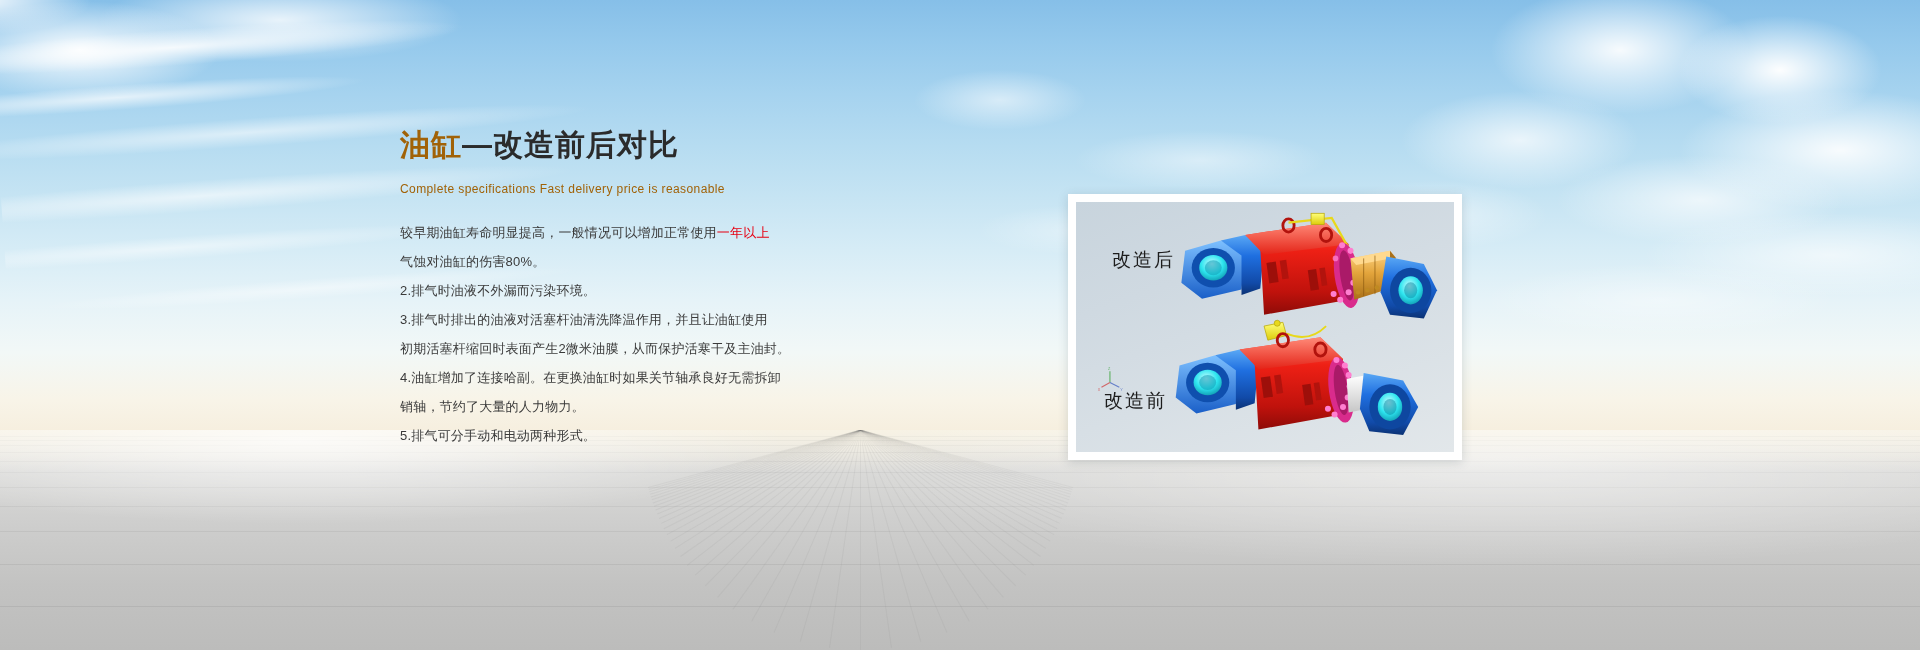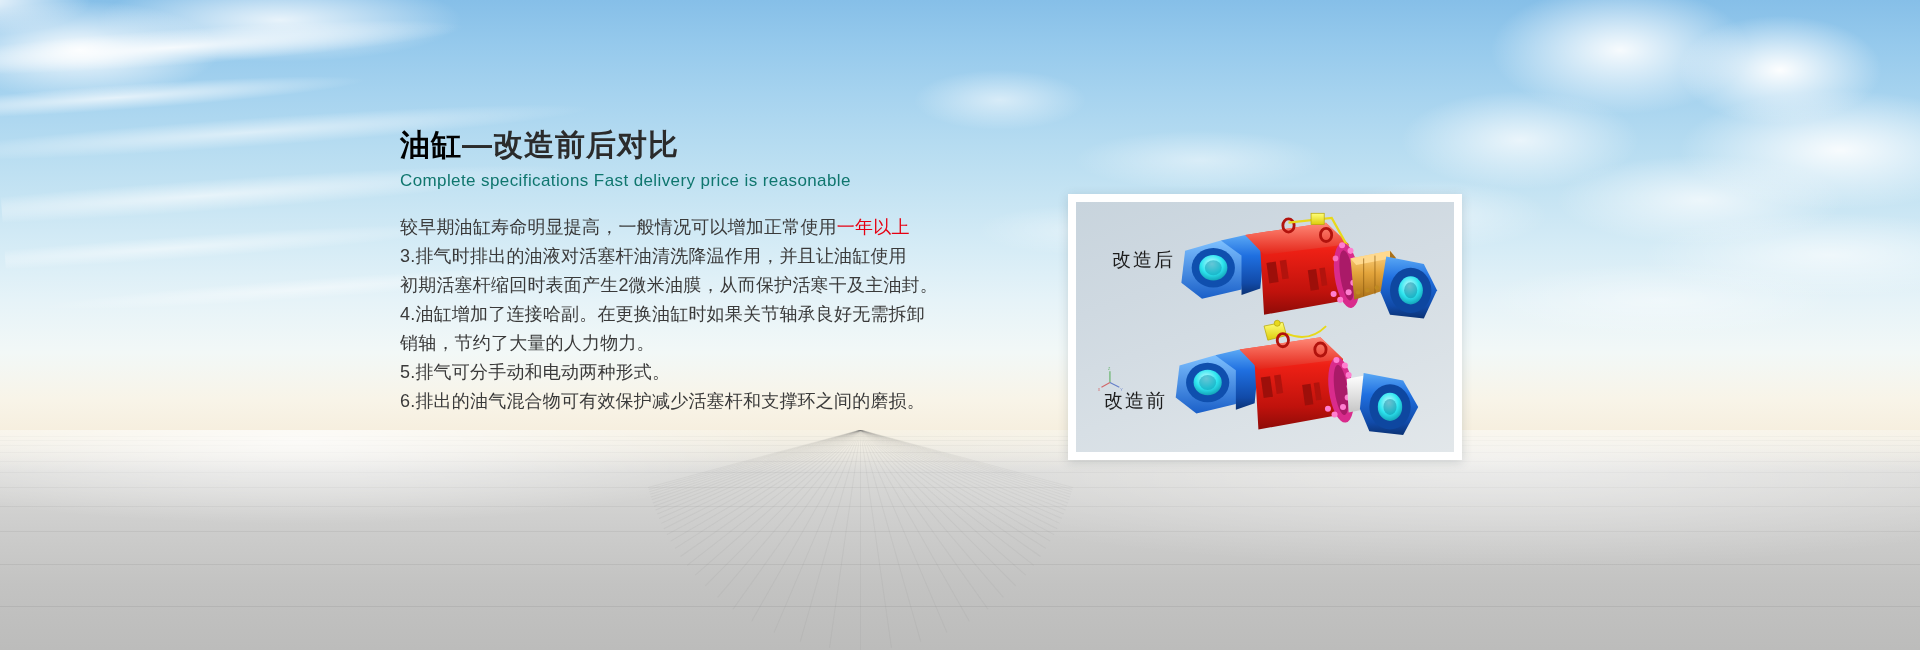--- a/index.html
+++ b/index.html
@@ -91,28 +91,28 @@
       radial-gradient(ellipse 900px 150px at 1500px 30px, rgba(255,255,255,.5), rgba(255,255,255,0) 72%);
     pointer-events:none;
   }
 
   
   .content { position:absolute; left:400px; top:128px; width:560px; }
   .headline{
     font-size:30px; font-weight:bold; color:#2b2b2b; letter-spacing:1px;
     line-height:1.15; white-space:nowrap;
   }
-  .headline .hl-red{ color:#000000; }
+  .headline .hl-red{ color:#a16207; }
   .subhead{
-    margin-top:8px; font-size:17px; color:#0f766e; letter-spacing:.4px;
+    margin-top:19px; font-size:12px; color:#a16207; letter-spacing:.4px;
     white-space:nowrap;
   }
   .body-list{ margin-top:22px; }
   .body-line{
-    font-size:18px; color:#3a3a3a; line-height:29px; white-space:nowrap;
+    font-size:13px; color:#3a3a3a; line-height:29px; white-space:nowrap;
     letter-spacing:.2px;
   }
   .body-line .em-red{ color:#e60012; }
 
   
   .product-panel{
     position:absolute; left:1068px; top:194px; width:394px; height:266px;
     background:linear-gradient(160deg,#c8d4dd 0%,#cfd9e1 30%,#d7dfe5 60%,#e2e7ea 100%);
     border:8px solid #ffffff;
     box-shadow:0 2px 10px rgba(40,60,80,.18);
@@ -216,26 +216,27 @@
     </div>
 
     <div class="subhead">Complete specifications Fast delivery price is reasonable</div>
 
     <div class="body-list">
 
       <div class="body-line">
         <span>较早期油缸寿命明显提高，一般情况可以增加正常使用</span><span class="em-red">一年以上</span>
       </div>
 
+      <div class="body-line">气蚀对油缸的伤害80%。</div>
+      <div class="body-line">2.排气时油液不外漏而污染环境。</div>
       <div class="body-line">3.排气时排出的油液对活塞杆油清洗降温作用，并且让油缸使用</div>
       <div class="body-line">初期活塞杆缩回时表面产生2微米油膜，从而保护活寒干及主油封。</div>
       <div class="body-line">4.油缸增加了连接哈副。在更换油缸时如果关节轴承良好无需拆卸</div>
       <div class="body-line">销轴，节约了大量的人力物力。</div>
       <div class="body-line">5.排气可分手动和电动两种形式。</div>
-      <div class="body-line">6.排出的油气混合物可有效保护减少活塞杆和支撑环之间的磨损。</div>
 
     </div>
   </div>
 
   <div class="product-panel">
 
     <svg class="cad-svg" viewBox="0 0 394 266">
       <defs>
         <linearGradient id="gRed" x1="0" y1="0" x2="0" y2="1">
           <stop offset="0%" stop-color="#ff5a4a"></stop>

